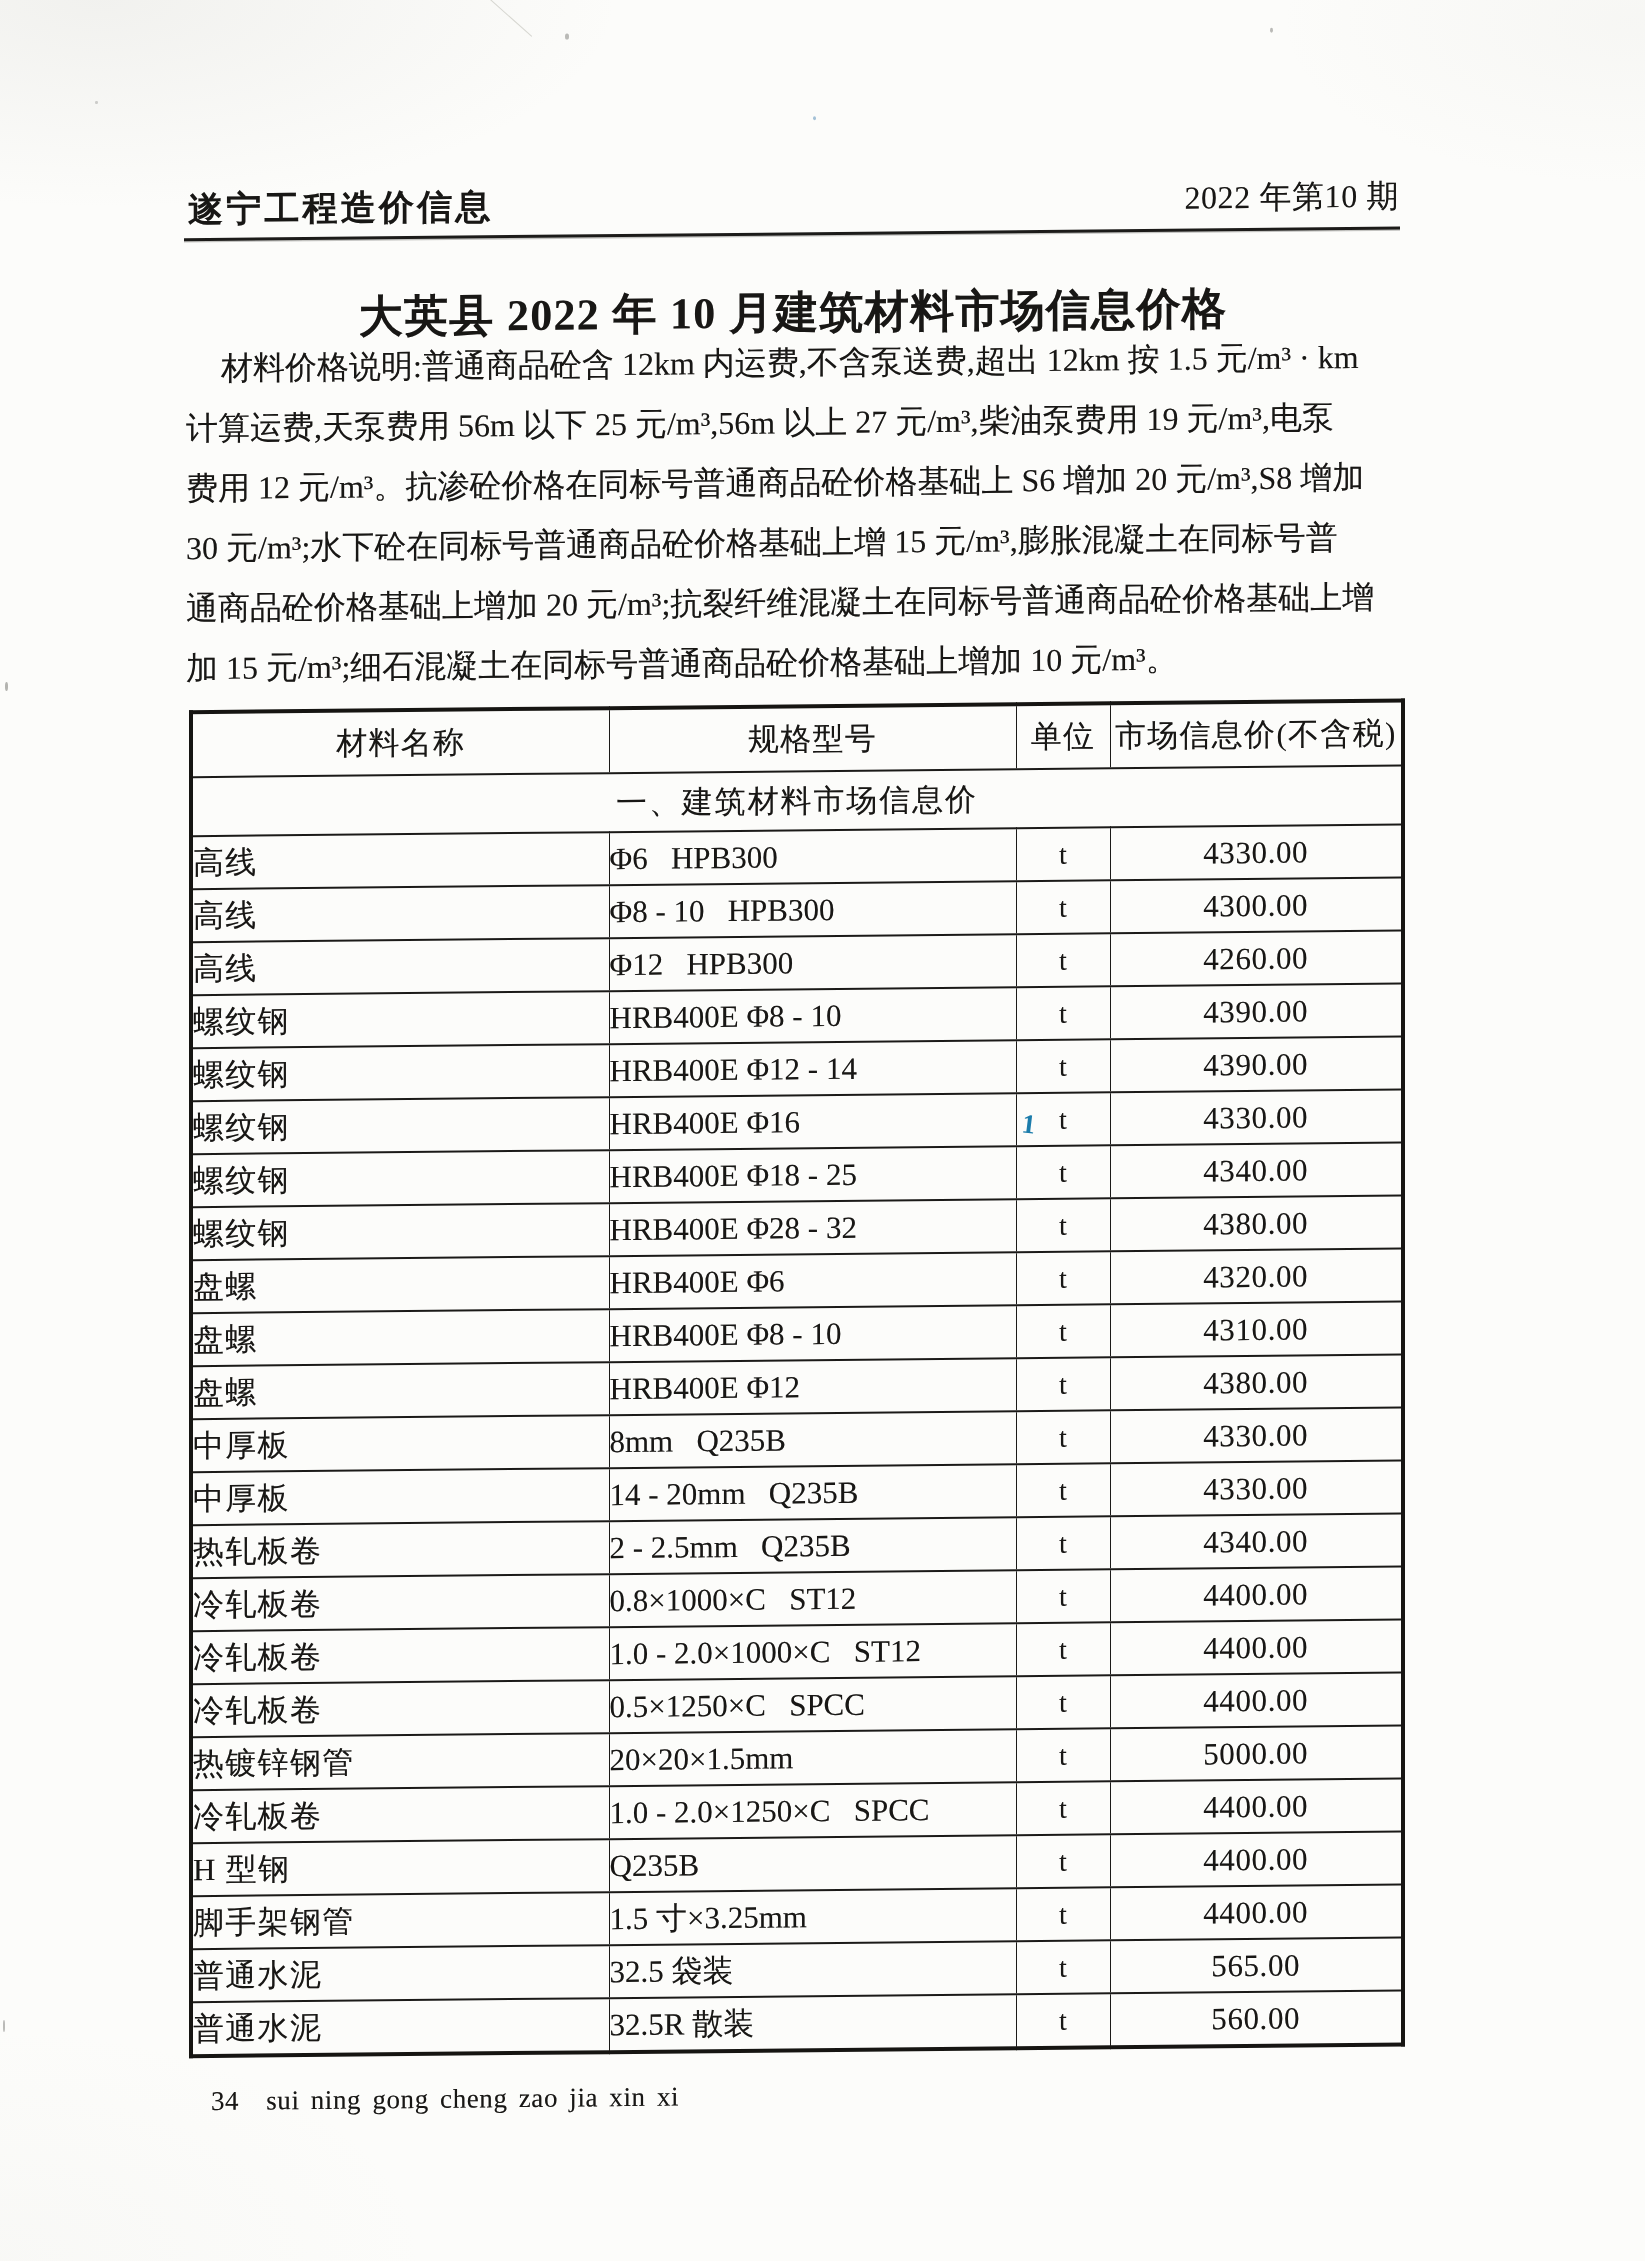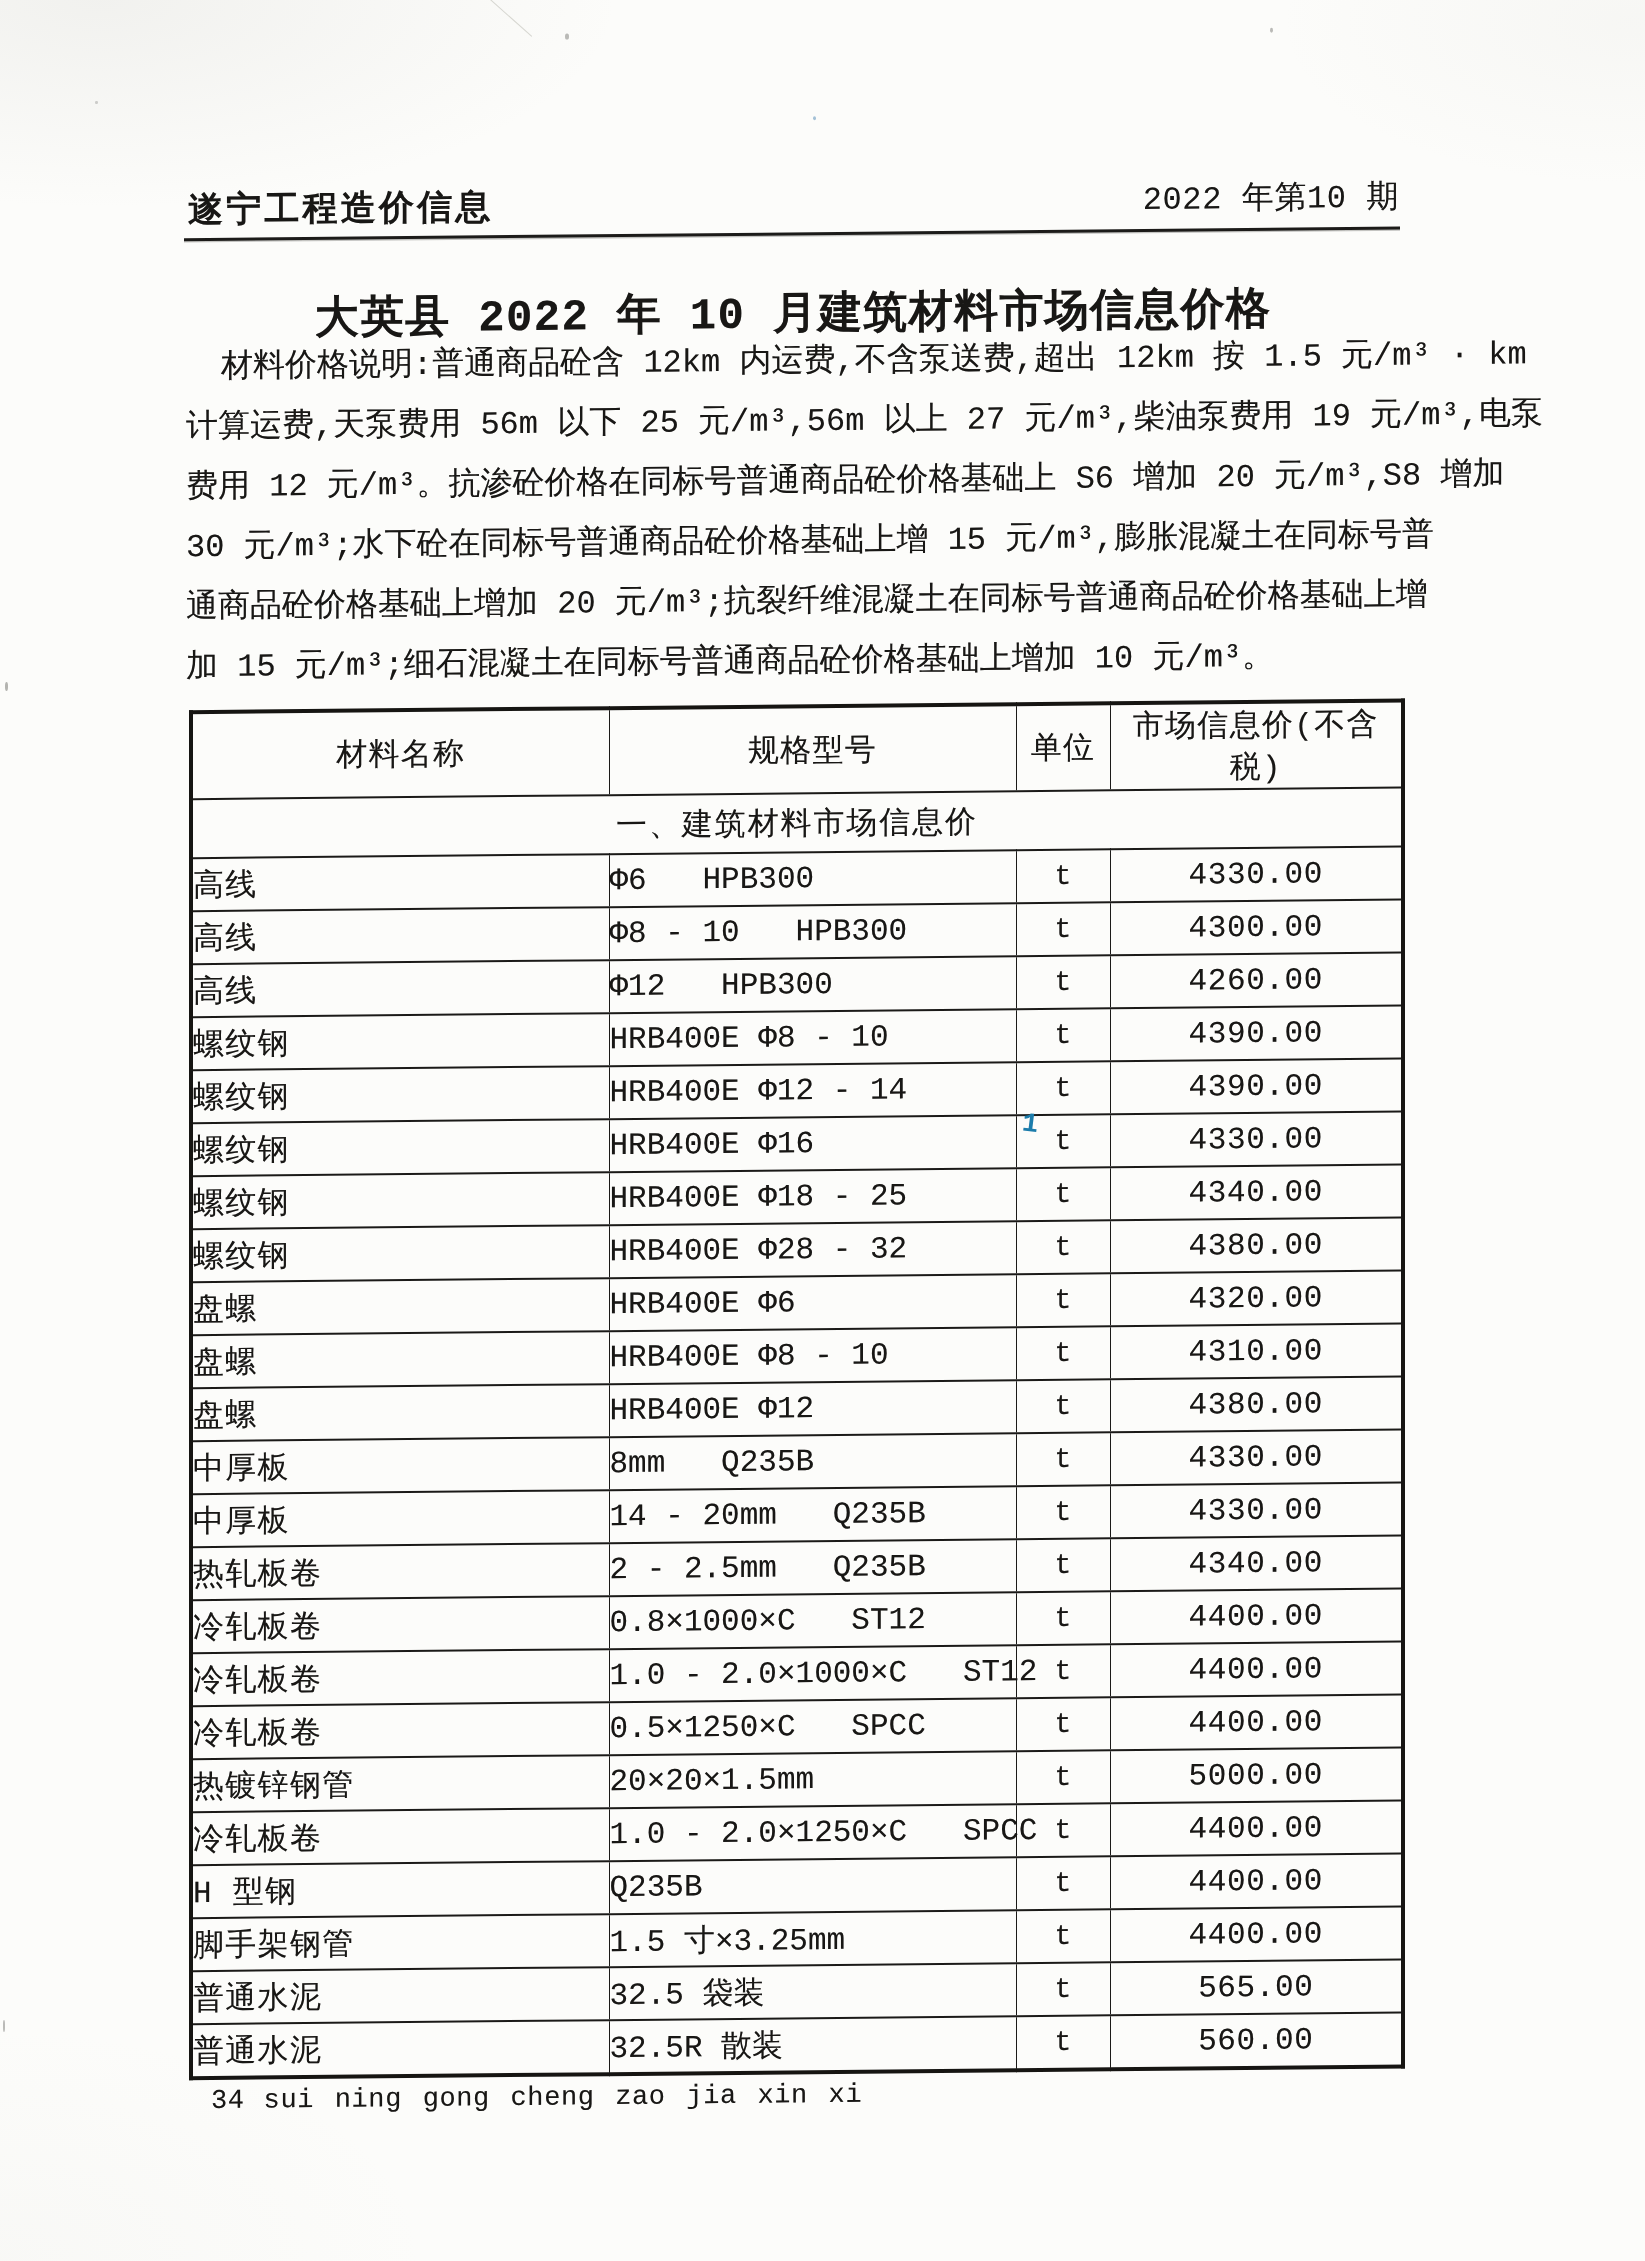--- a/index.html
+++ b/index.html
@@ -11,21 +11,20 @@
     position:relative;
     width:1645px; height:2261px;
     margin:0 auto;
     overflow:hidden;
     color:#181715;
     background:
       radial-gradient(838px 335px at 6% 0%, rgba(185,185,178,0.16), transparent 62%),
       radial-gradient(580px 271px at 99% 1%, rgba(200,200,192,0.10), transparent 60%),
       radial-gradient(709px 387px at 0% 100%, rgba(205,205,198,0.08), transparent 60%),
       #fcfcfa;
-    font-family: Liberation Mono, monospace;
   }
   .sheet{
     position:absolute; inset:0;
     transform:skewY(-0.55deg);
     transform-origin:0 0;
     text-shadow:0 0 0.6px rgba(25,22,20,0.38);
   }
   
   .running-header{
     position:absolute; left:188px; top:188px; width:1211px;
@@ -81,21 +80,21 @@
     position:absolute; left:1022px; top:1119px;
     font-size:27px; font-weight:bold;
     transform:rotate(7deg);
     text-shadow:none;
   }
   
   .page-footer{
     position:absolute; left:211px; top:2088px;
     font-size:27px; letter-spacing:0.6px; word-spacing:3.9px;
   }
-  .page-footer .pn{ margin-right:19px; }
+  .page-footer .pn{ margin-right:27px; }
   
   .speck{ position:absolute; border-radius:50%; background:#6b6b66; }
   .sp1{ left:565px; top:39px;  width:3.9px; height:5.8px;  opacity:.45; }
   .sp2{ left:1270px;top:40px;  width:3.2px; height:5.2px;  opacity:.45; }
   .sp3{ left:813px;top:124px; width:3.2px; height:3.9px;  background:#7fa8c8; opacity:.7; }
   .sp4{ left:5.2px;   top:682px;width:3.2px; height:9px; opacity:.5; }
   .sp5{ left:2.6px;   top:2020px;width:2.6px; height:11.6px; opacity:.45; }
   .sp6{ left:95px; top:102px; width:2.6px; height:2.6px;  opacity:.3; }
   .sp7{ left:784px;top:361px; width:2.6px; height:3.2px;  opacity:.3; }
   .scan-line{

